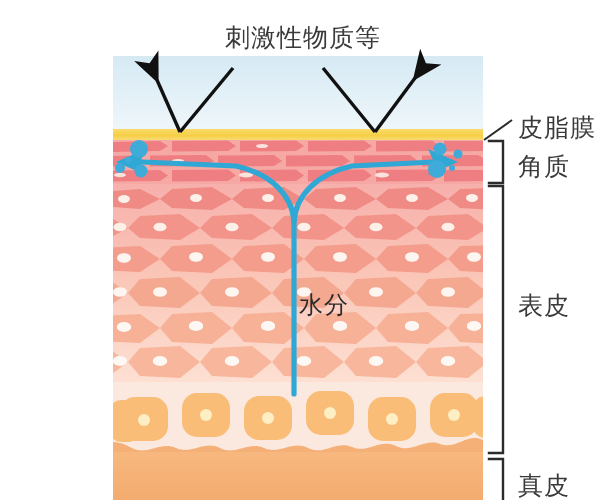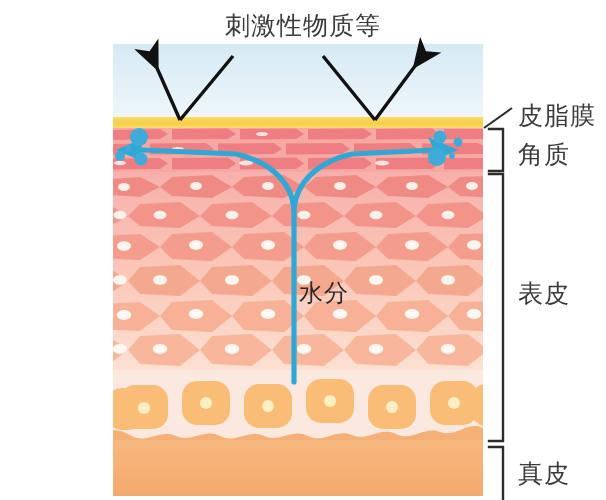--- a/index.html
+++ b/index.html
@@ -3,21 +3,21 @@
 <meta charset="utf-8">
 <style>
   html,body{margin:0;padding:0;}
   body{
     width:606px;height:500px;
     background:#ffffff;
     font-family:"Liberation Sans","DejaVu Sans",sans-serif;
     overflow:hidden;
     position:relative;
   }
-  #stage{position:absolute;left:0;top:4px;width:606px;height:428px;}
+  #stage{position:absolute;left:0;top:16px;width:606px;height:428px;}
   #stage svg{display:block;}
   .title-txt{
     font-size:25px;
     fill:#3a3a3a;
     font-family:"DejaVu Sans","Liberation Sans",sans-serif;
     letter-spacing:1px;
   }
   .side-txt{
     font-size:25px;
     fill:#3a3a3a;

